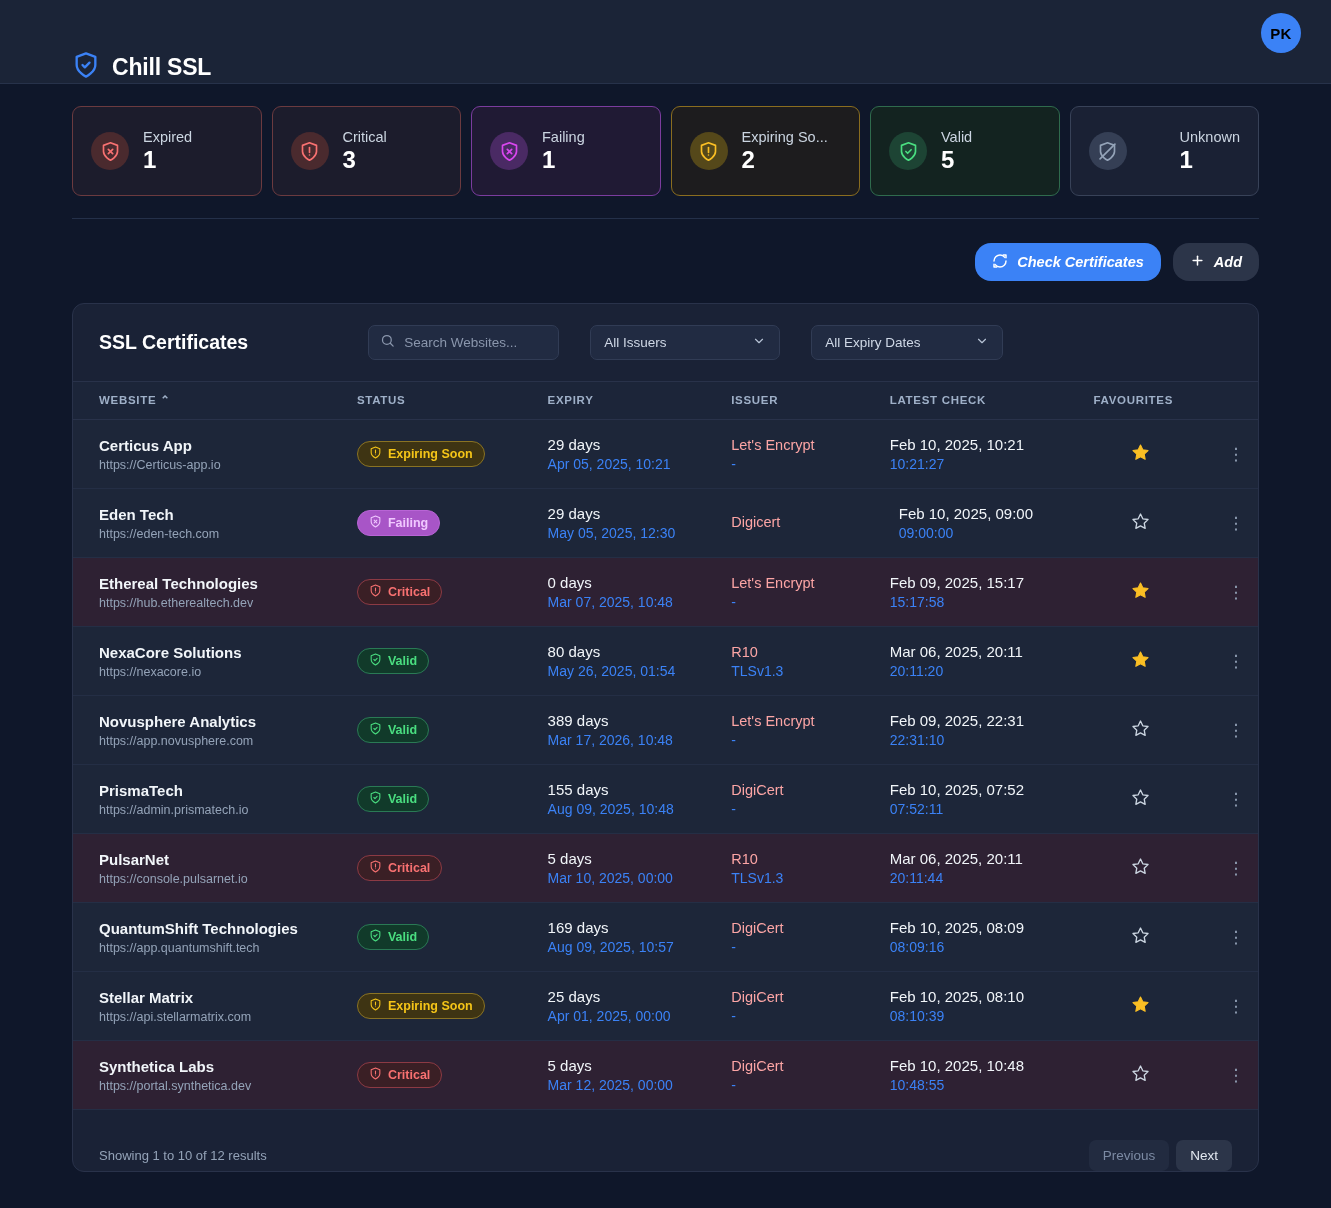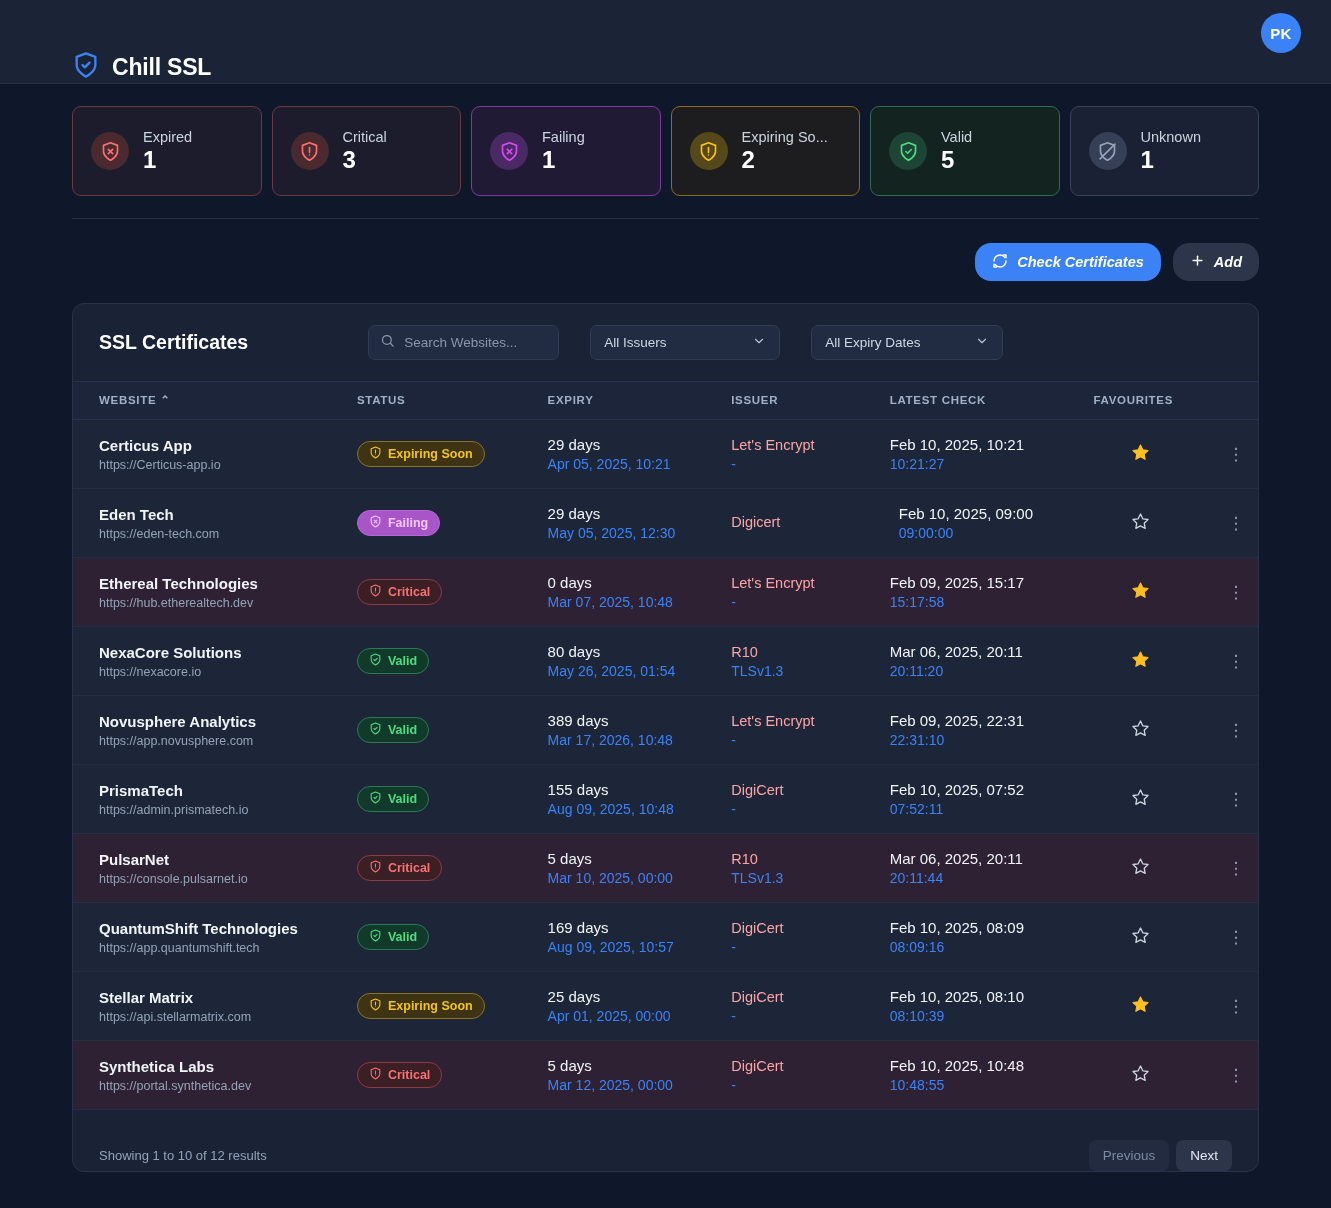--- a/index.html
+++ b/index.html
@@ -29,21 +29,21 @@
     color: #ffffff;
     letter-spacing: -0.2px;
   }
   .avatar {
     position: absolute;
     right: 30px;
     top: 13px;
     width: 40px; height: 40px;
     border-radius: 50%;
     background: #3b82f6;
-    color: #ffffff;
+    color: #000000;
     font-size: 15px;
     font-weight: bold;
     display: flex; align-items: center; justify-content: center;
     letter-spacing: 0.4px;
   }
 
   
   .page { padding: 0 72px; }
 
   
@@ -310,21 +310,21 @@
           <svg width="21" height="21" viewBox="0 0 24 24" fill="none" stroke="#4ade80" stroke-width="1.9" stroke-linecap="round" stroke-linejoin="round">
             <path d="M12 22s8-4 8-10V5l-8-3-8 3v7c0 6 8 10 8 10z"></path>
             <path d="M9 12l2 2 4-4"></path>
           </svg>
         </div>
         <div class="stat-txt">
           <div class="stat-label">Valid</div>
           <div class="stat-value">5</div>
         </div>
       </div>
-      <div class="stat" style="background: rgb(26, 33, 52); border: 1px solid rgb(56, 66, 88);">
+      <div class="stat" style="background: rgb(26, 33, 52); border: 1px solid rgb(56, 66, 88); justify-content: space-between;">
         <div class="stat-ico" style="background:#353f55">
           <svg width="21" height="21" viewBox="0 0 24 24" fill="none" stroke="#94a3b8" stroke-width="1.9" stroke-linecap="round" stroke-linejoin="round">
             <path d="M12 22s8-4 8-10V5l-8-3-8 3v7c0 6 8 10 8 10z"></path>
             <line x1="3.5" y1="20.5" x2="20.5" y2="3.5"></line>
           </svg>
         </div>
         <div class="stat-txt">
           <div class="stat-label">Unknown</div>
           <div class="stat-value">1</div>
         </div>

